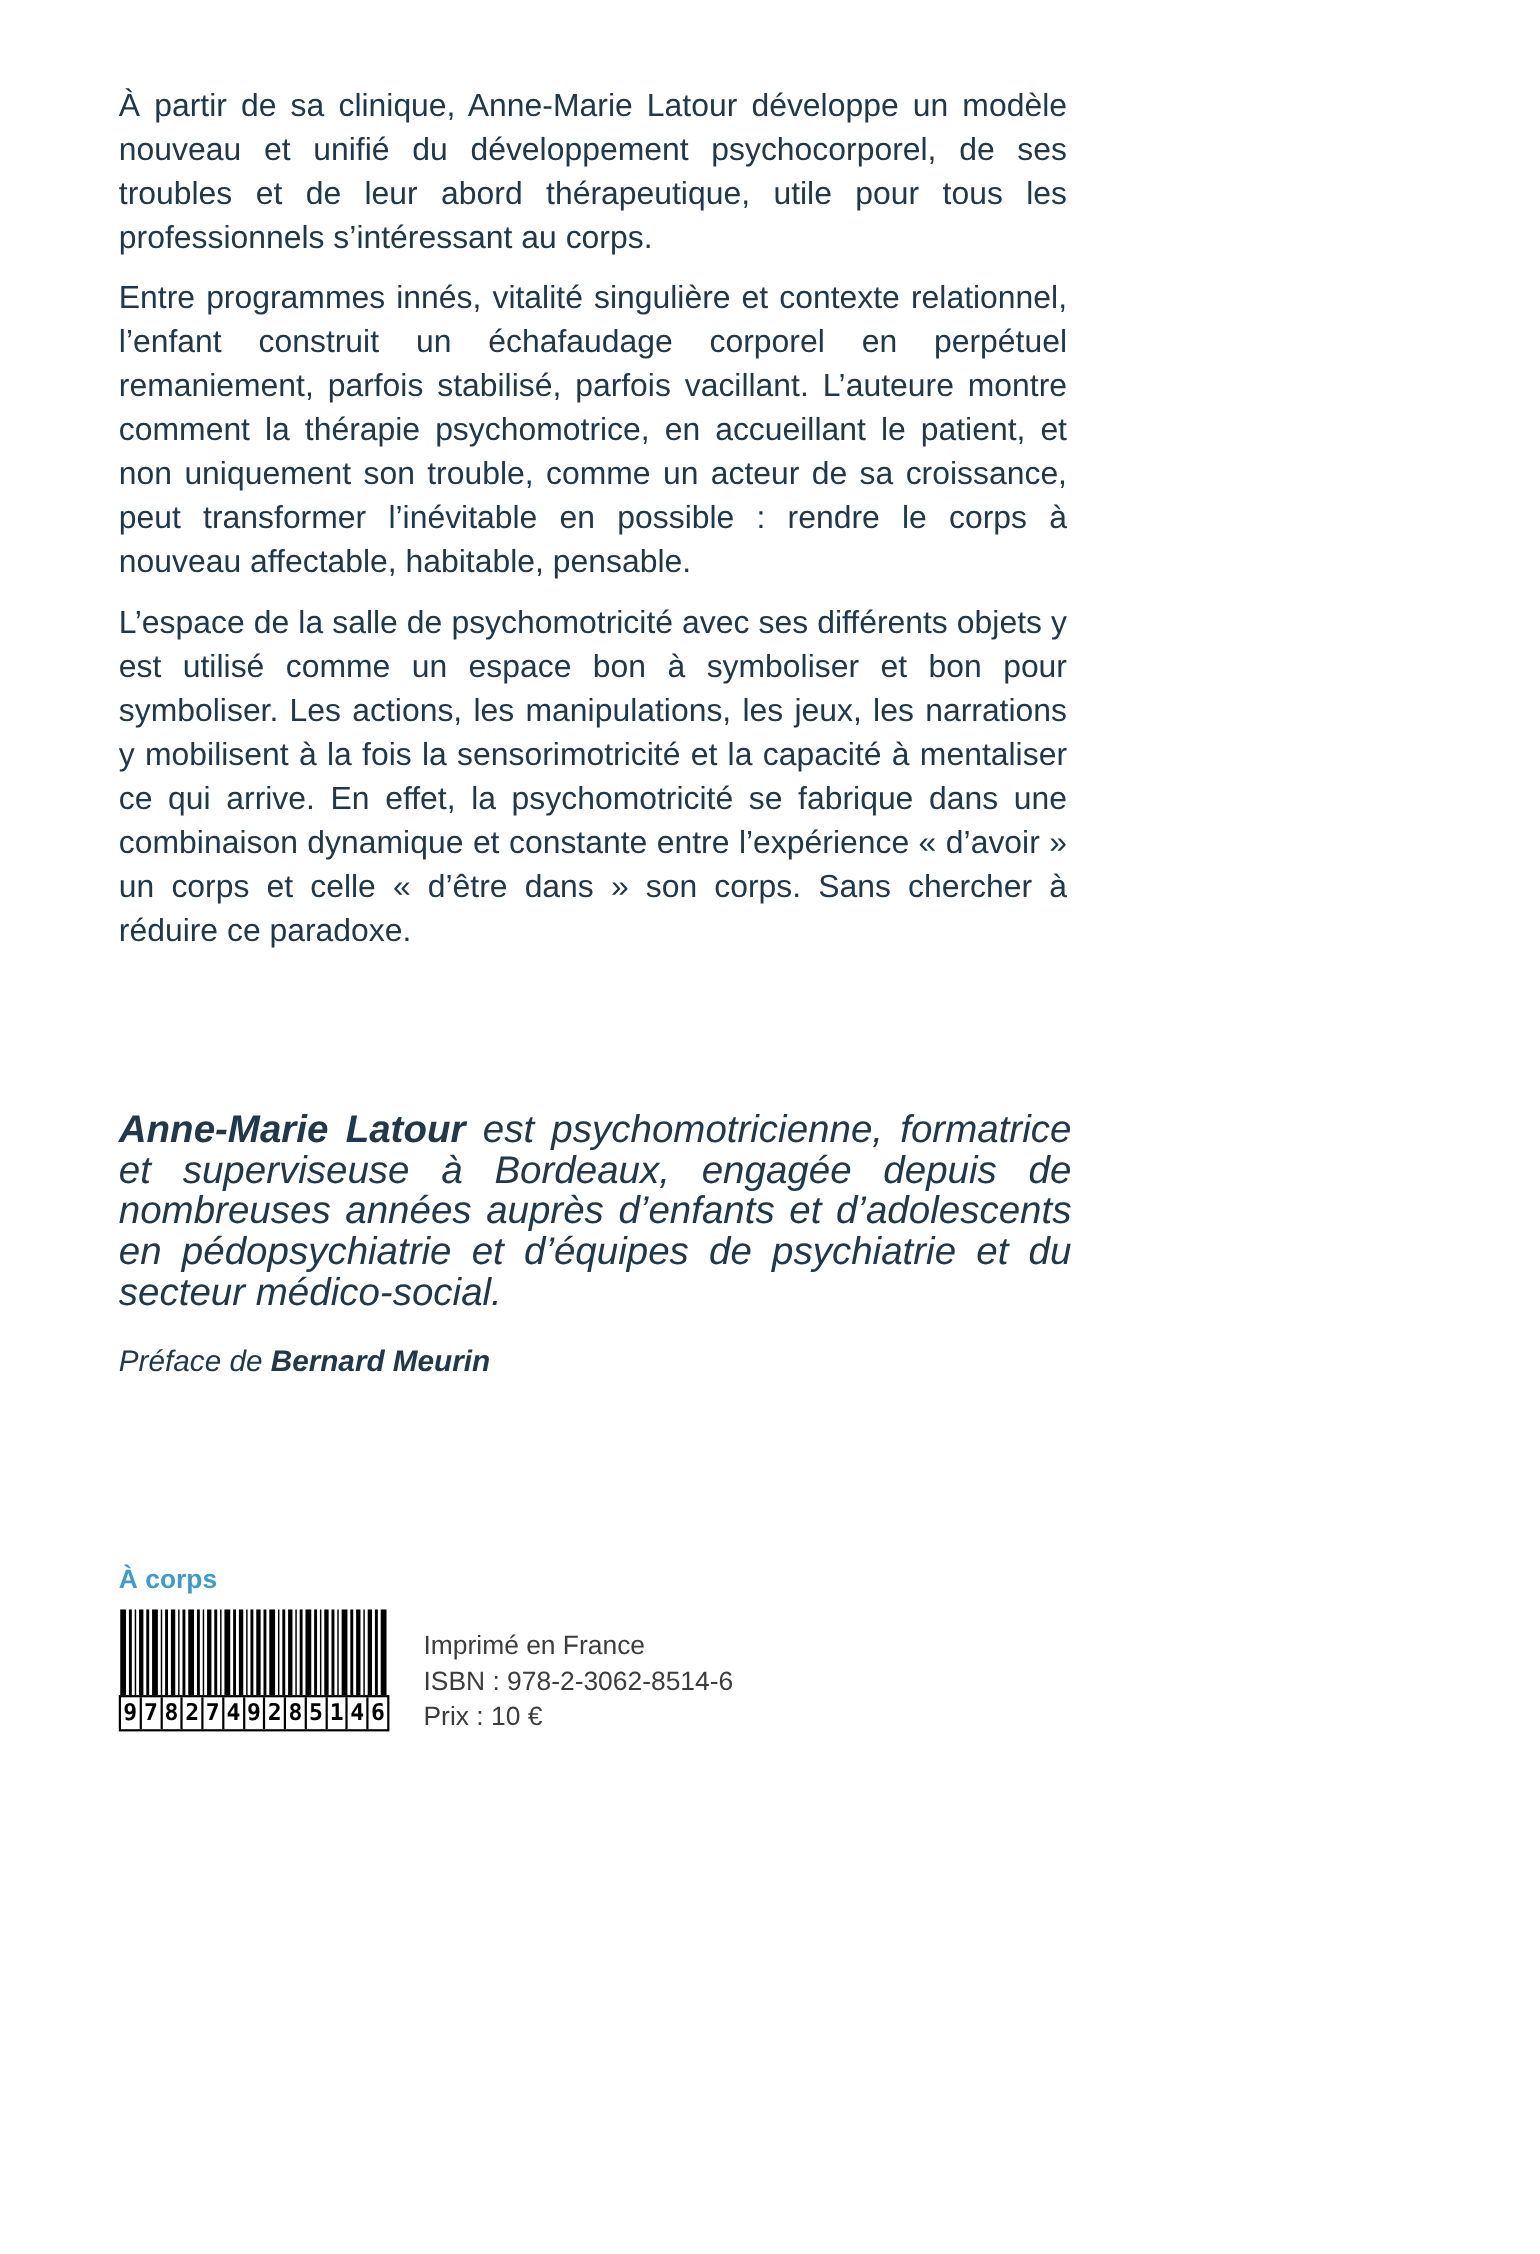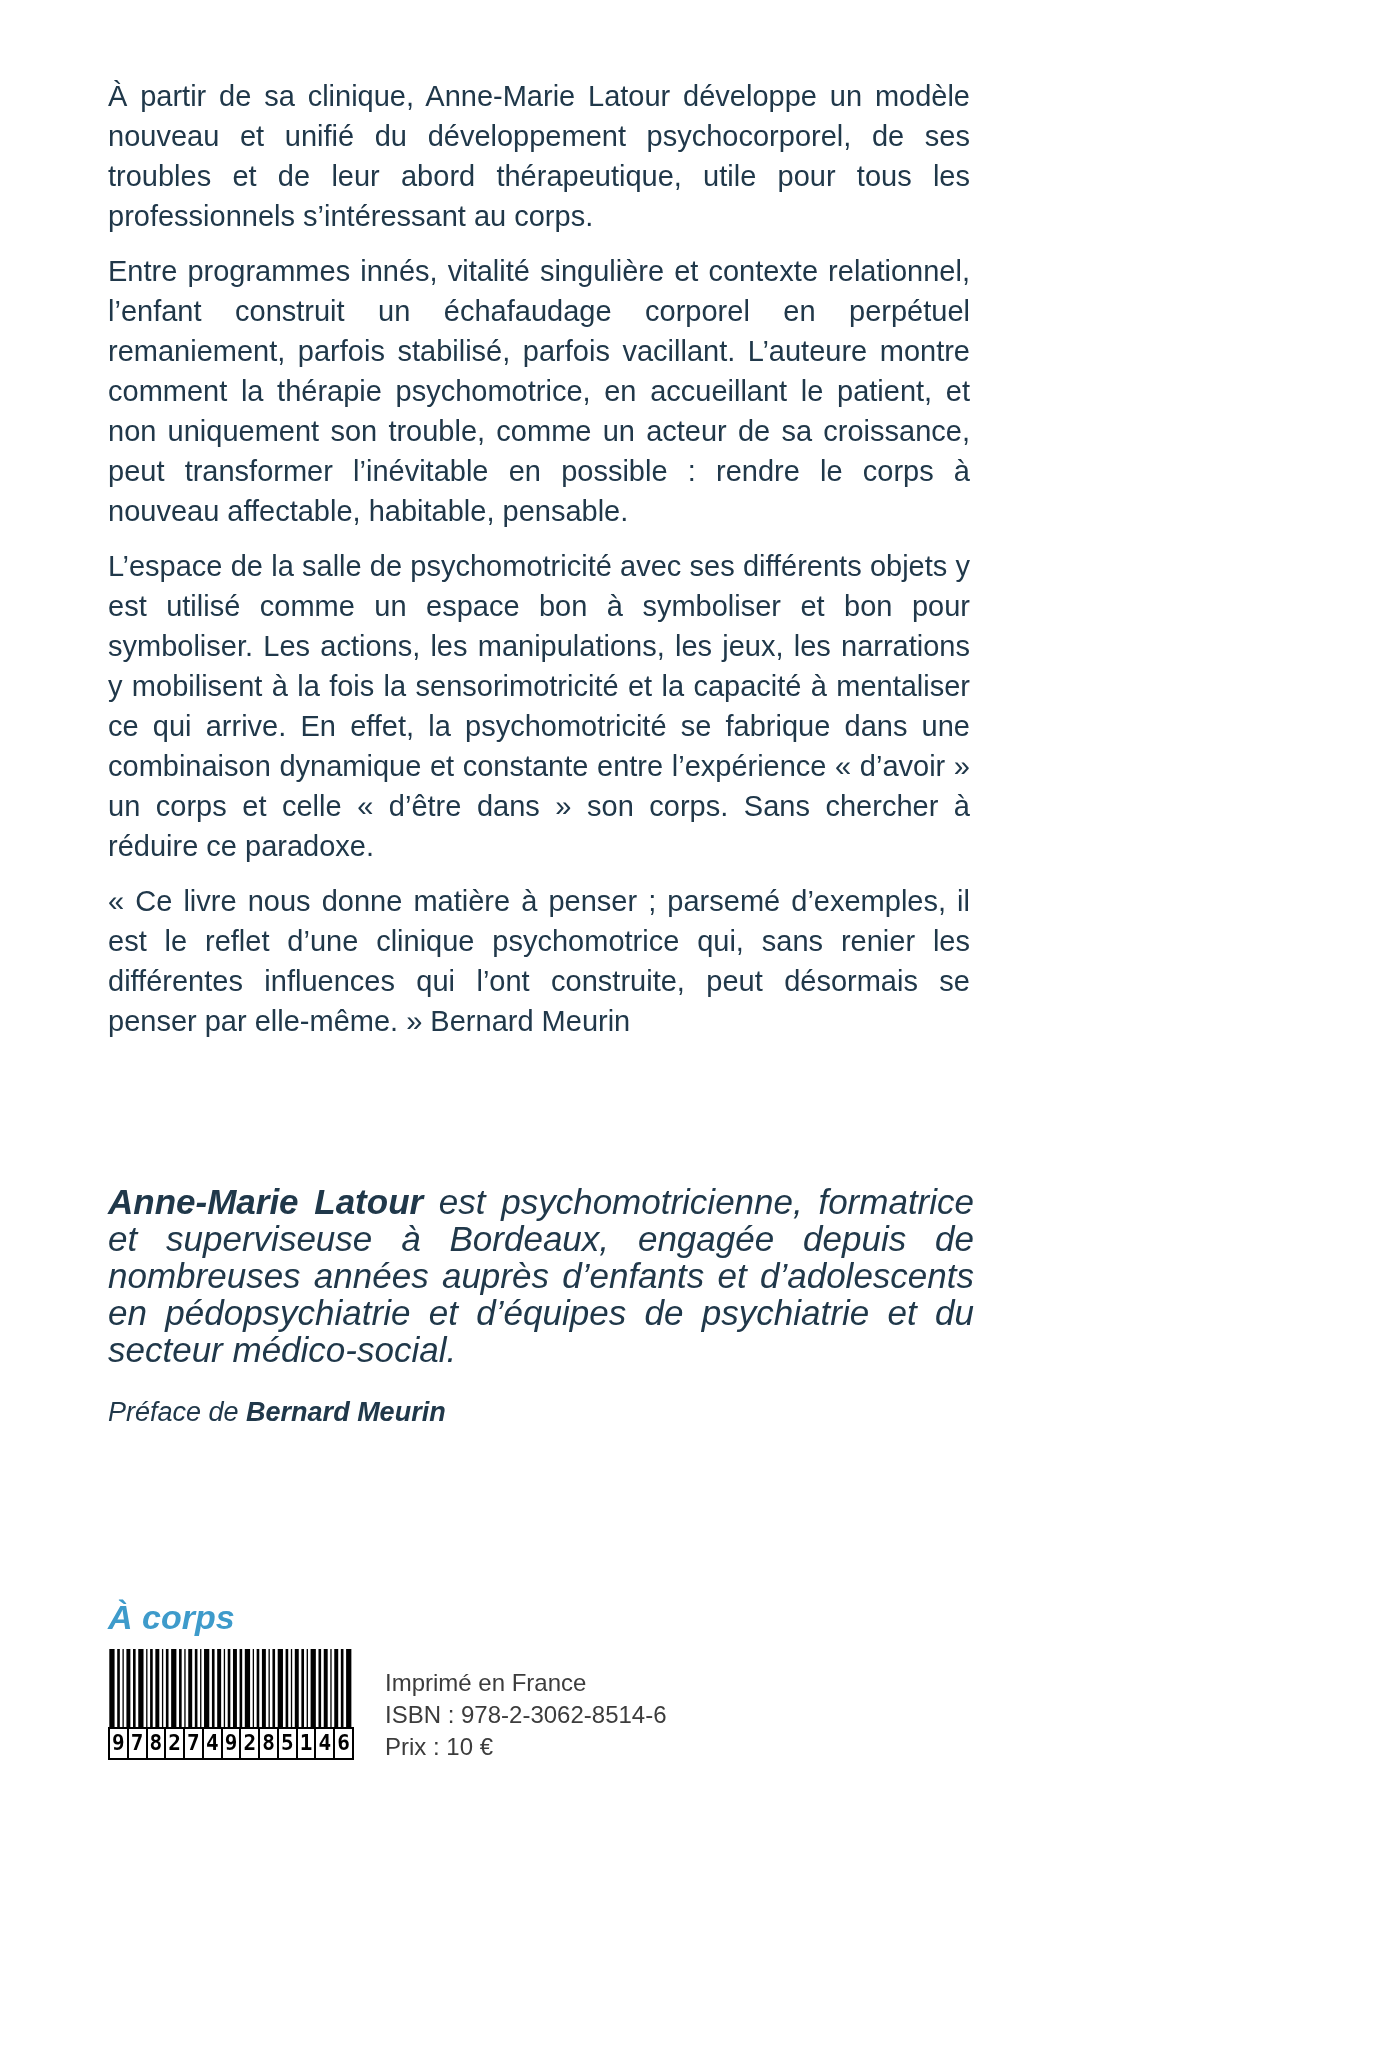--- a/index.html
+++ b/index.html
@@ -26,22 +26,21 @@
     text-align: justify;
   }
   .bio .bold { font-weight: bold; }
 
   .preface { width: 866px; margin: 26px 0 0 0; font-style: italic; font-size: 27px; line-height: 36px; }
   .preface .bold { font-weight: bold; }
 
   .collection {
     margin-top: 168px;
     font-weight: bold;
-    font-style: italic;
-    font-size: 34px;
+    font-size: 24px;
   }
 
   .website {
     margin-top: 24px;
     font-size: 29px;
     letter-spacing: 1.5px;
     color: #0d0d0d;
   }
 
   .bottom-row { margin-top: 12px; display: flex; align-items: flex-start; }
@@ -79,21 +78,20 @@
 </style>
 </head>
 <body>
 
 <div class="page" style="color: rgb(32, 56, 74);">
 
   <div class="body-text">
     <p>À partir de sa clinique, Anne-Marie Latour développe un modèle nouveau et unifié du développement psychocorporel, de ses troubles et de leur abord thérapeutique, utile pour tous les professionnels s’intéressant au corps.</p>
     <p>Entre programmes innés, vitalité singulière et contexte relationnel, l’enfant construit un échafaudage corporel en perpétuel remaniement, parfois stabilisé, parfois vacillant. L’auteure montre comment la thérapie psychomotrice, en accueillant le patient, et non uniquement son trouble, comme un acteur de sa croissance, peut transformer l’inévitable en possible : rendre le corps à nouveau affectable, habitable, pensable.</p>
     <p>L’espace de la salle de psychomotricité avec ses différents objets y est utilisé comme un espace bon à symboliser et bon pour symboliser. Les actions, les manipulations, les jeux, les narrations y mobilisent à la fois la sensorimotricité et la capacité à mentaliser ce qui arrive. En effet, la psychomotricité se fabrique dans une combinaison dynamique et constante entre l’expérience « d’avoir » un corps et celle « d’être dans » son corps. Sans chercher à réduire ce paradoxe.</p>
-    <p>« Ce livre nous donne matière à penser ; parsemé d’exemples, il est le reflet d’une clinique psychomotrice qui, sans renier les différentes influences qui l’ont construite, peut désormais se penser par elle-même. » Bernard Meurin</p>
   </div>
 
   <div class="bio"><span class="bold">Anne-Marie Latour</span><span> est psychomotricienne, formatrice et superviseuse à Bordeaux, engagée depuis de nombreuses années auprès d’enfants et d’adolescents en pédopsychiatrie et d’équipes de psychiatrie et du secteur médico-social.</span></div>
 
   <p class="preface"><span>Préface de </span><span class="bold">Bernard Meurin</span></p>
 
   <div class="collection" style="color: rgb(62, 155, 203);">À corps</div>
 
 
   <div class="bottom-row">

